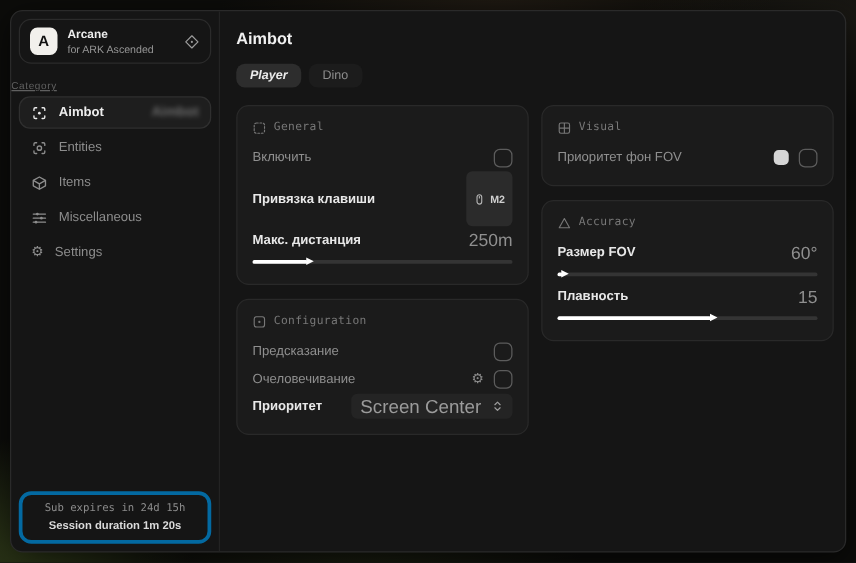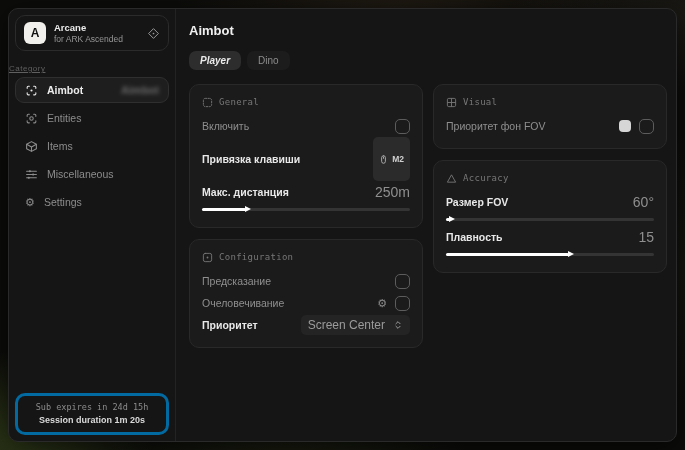--- a/index.html
+++ b/index.html
@@ -94,21 +94,21 @@
   .swatch { width:12px; height:12px; border-radius:4px; background:#d6d6d6; cursor:pointer; flex:none; }
   .keycap {
     display:flex; align-items:center; gap:4px;
     background:#2b2b2b; border-radius:5px; padding:17px 6px;
     color:#d0d0d0; font-size:8.5px; font-weight:600; cursor:pointer;
   }
   .keycap .kicon { display:flex; color:#b5b5b5; }
   .select {
     display:flex; align-items:center; gap:8px;
     background:#242424; border-radius:5px; height:20px; padding:0 7px;
-    color:#9b9b9b; font-size:12px; cursor:pointer;
+    color:#9b9b9b; font-size:15px; cursor:pointer;
   }
   .select .sicon { display:flex; color:#9b9b9b; }
   .slider { position:relative; height:8px; margin:2px 0 3px; display:flex; align-items:center; cursor:pointer; }
   .track { position:absolute; left:0; right:0; height:3px; border-radius:2px; background:#343434; }
   .fill { position:absolute; left:0; height:3px; border-radius:2px; background:#ffffff; }
   .thumb {
     position:absolute; right:-5px; top:50%; transform:translateY(-50%);
     width:0; height:0;
     border-left:6px solid #ffffff;
     border-top:3.5px solid transparent;

